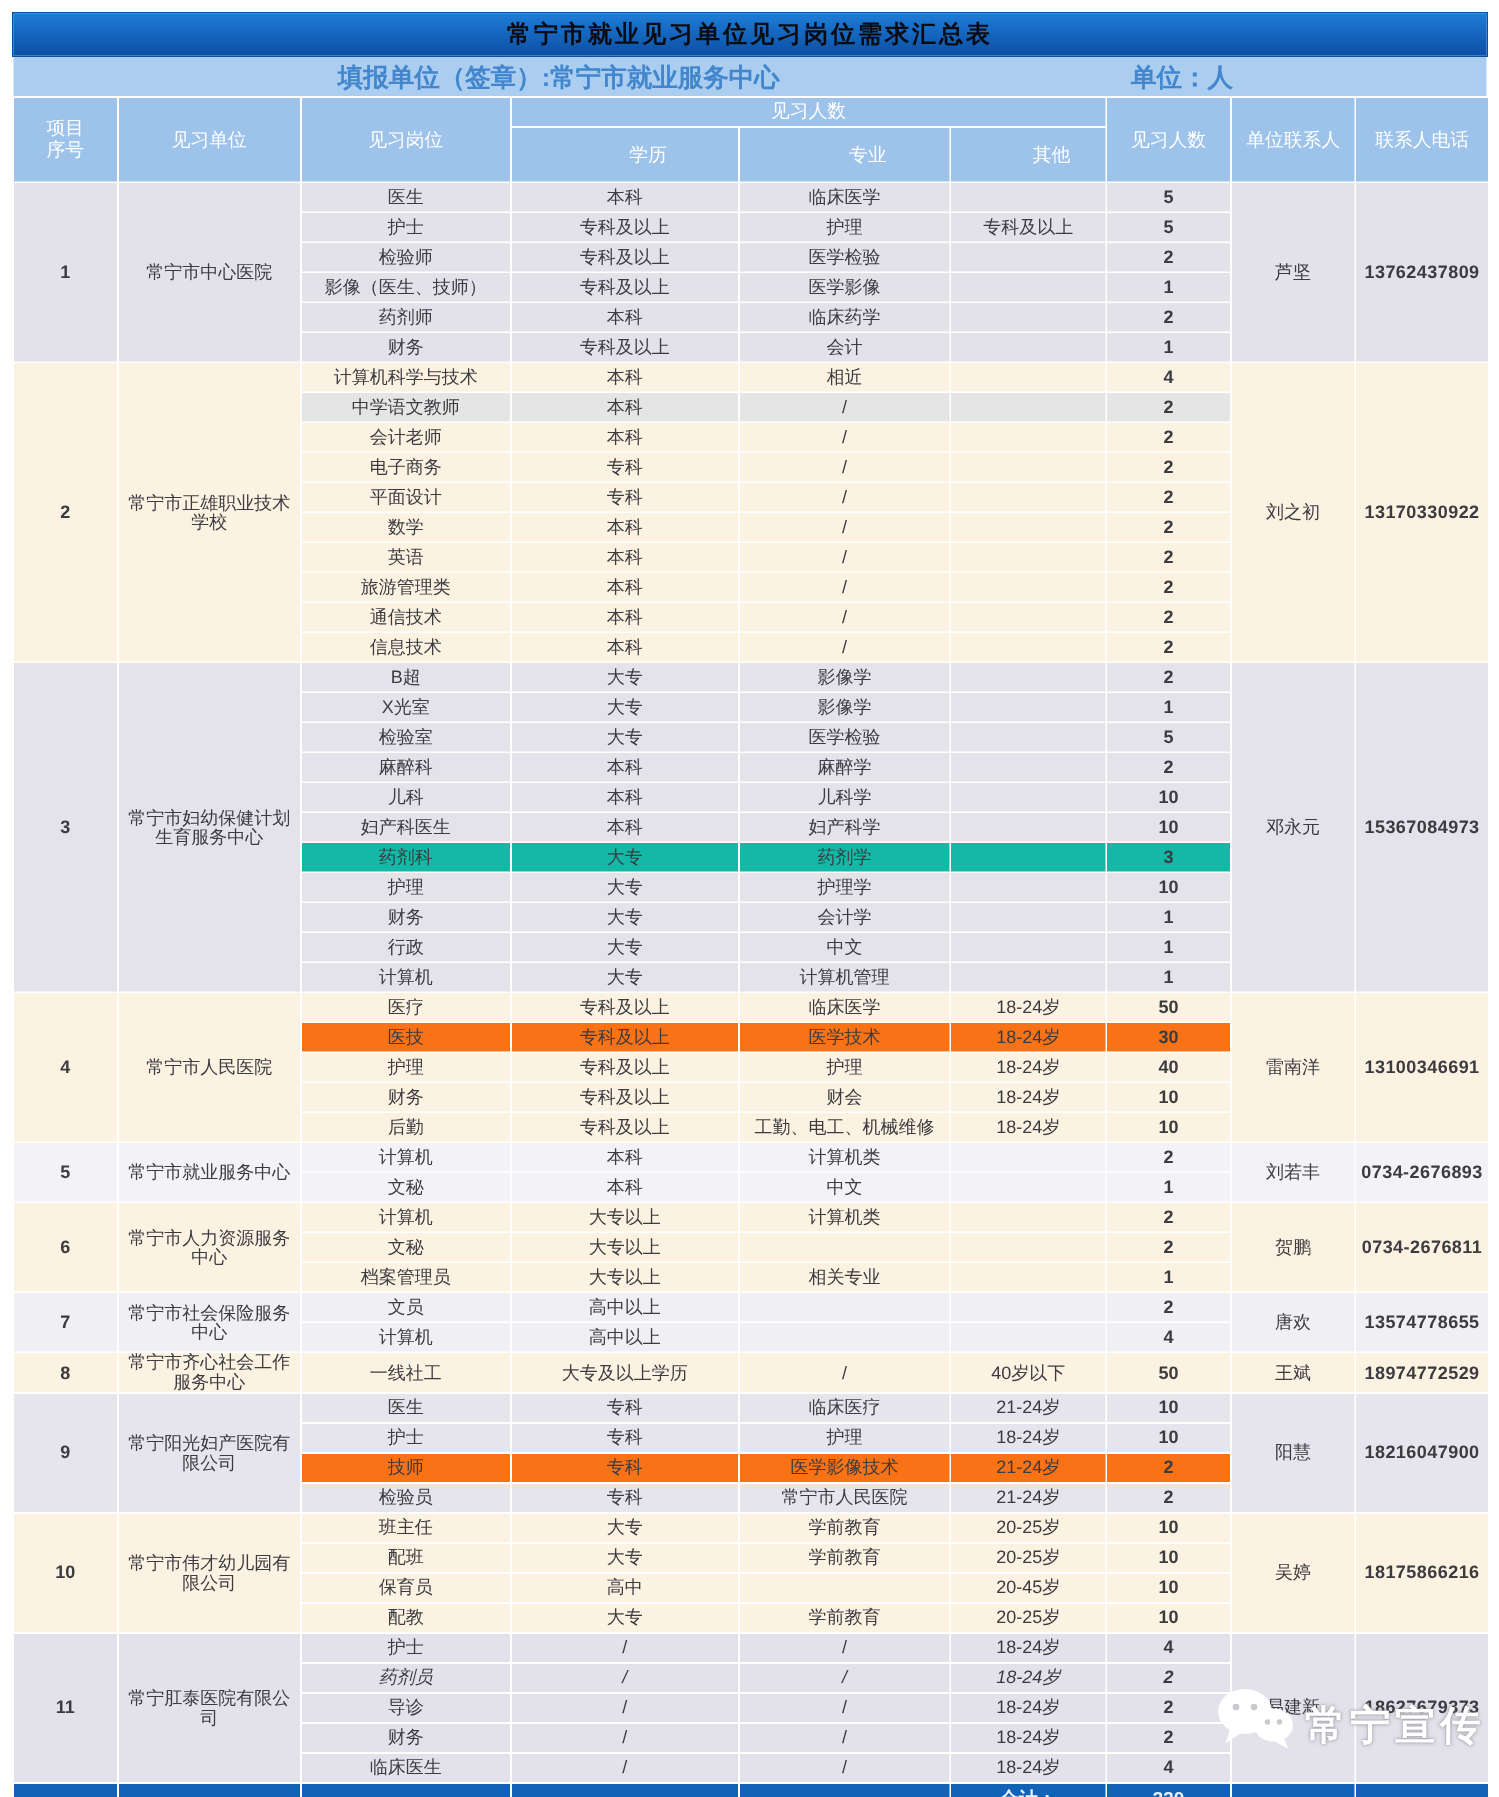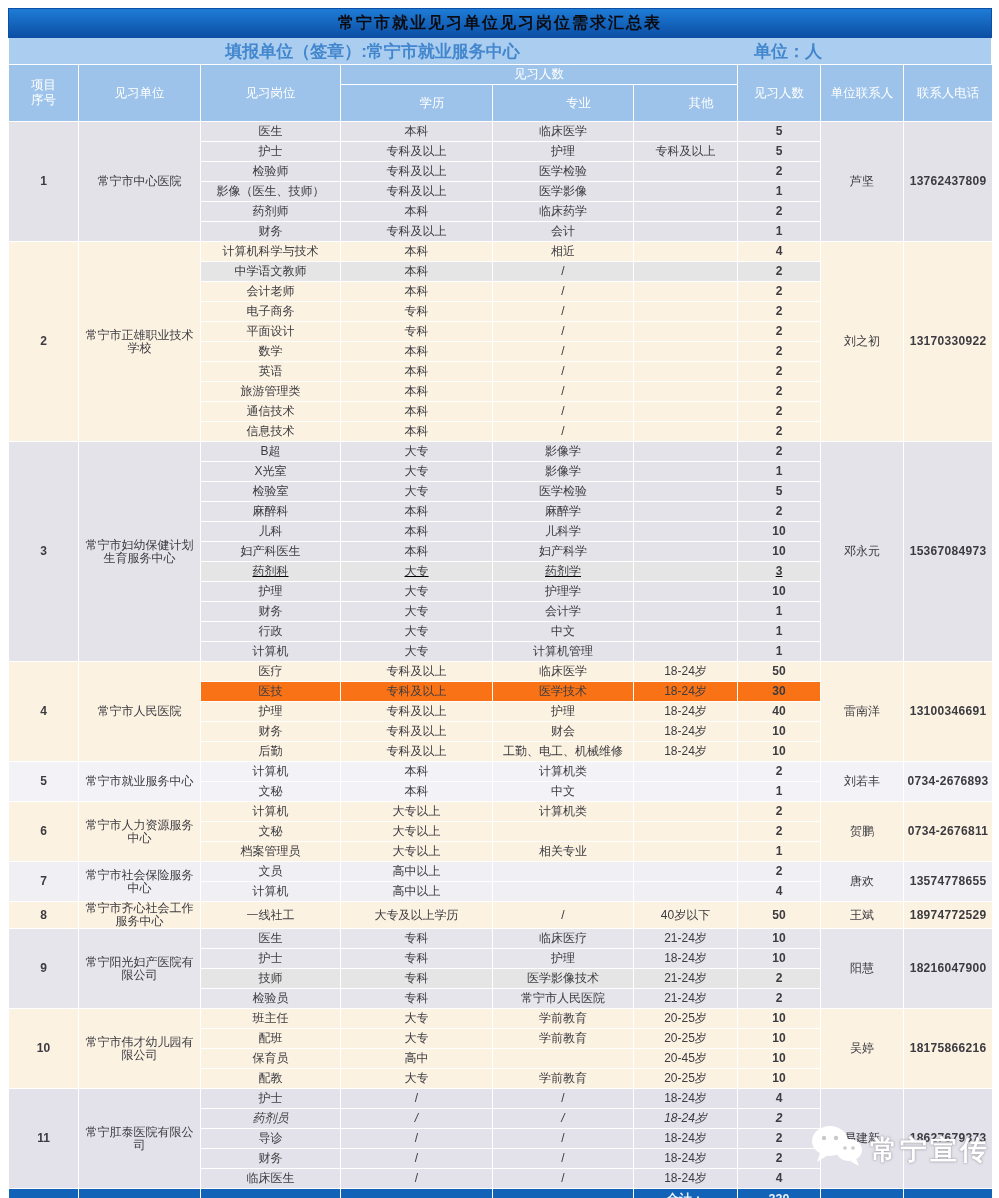--- a/index.html
+++ b/index.html
@@ -259,21 +259,21 @@
           <td></td>
           <td class="c-count">10</td>
         </tr>
         <tr style="background: rgb(228, 227, 234);">
           <td>妇产科医生</td>
           <td>本科</td>
           <td>妇产科学</td>
           <td></td>
           <td class="c-count">10</td>
         </tr>
-        <tr style="background: #e5e5e5; text-decoration: underline;">
+        <tr style="background: #14b8a6;">
           <td>药剂科</td>
           <td>大专</td>
           <td>药剂学</td>
           <td></td>
           <td class="c-count">3</td>
         </tr>
         <tr style="background: rgb(228, 227, 234);">
           <td>护理</td>
           <td>大专</td>
           <td>护理学</td>
@@ -423,21 +423,21 @@
           <td rowspan="4" class="c-contact">阳慧</td>
           <td rowspan="4" class="c-phone">18216047900</td>
         </tr>
         <tr style="background: rgb(230, 229, 235);">
           <td>护士</td>
           <td>专科</td>
           <td>护理</td>
           <td>18-24岁</td>
           <td class="c-count">10</td>
         </tr>
-        <tr style="background: #e5e5e5;">
+        <tr style="background: #f97316;">
           <td>技师</td>
           <td>专科</td>
           <td>医学影像技术</td>
           <td>21-24岁</td>
           <td class="c-count">2</td>
         </tr>
         <tr style="background: rgb(230, 229, 235);">
           <td>检验员</td>
           <td>专科</td>
           <td>常宁市人民医院</td>

